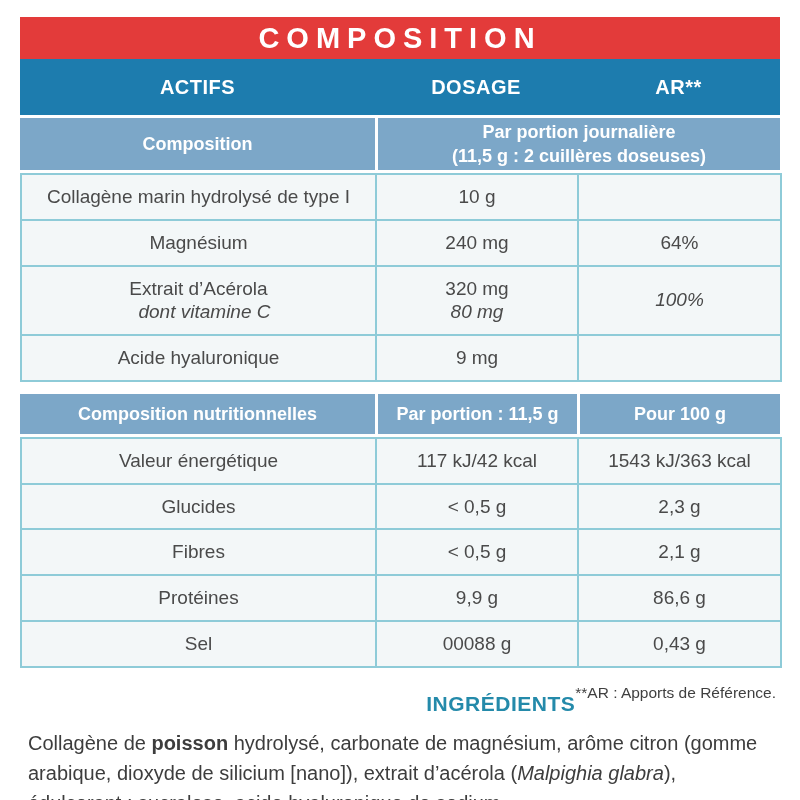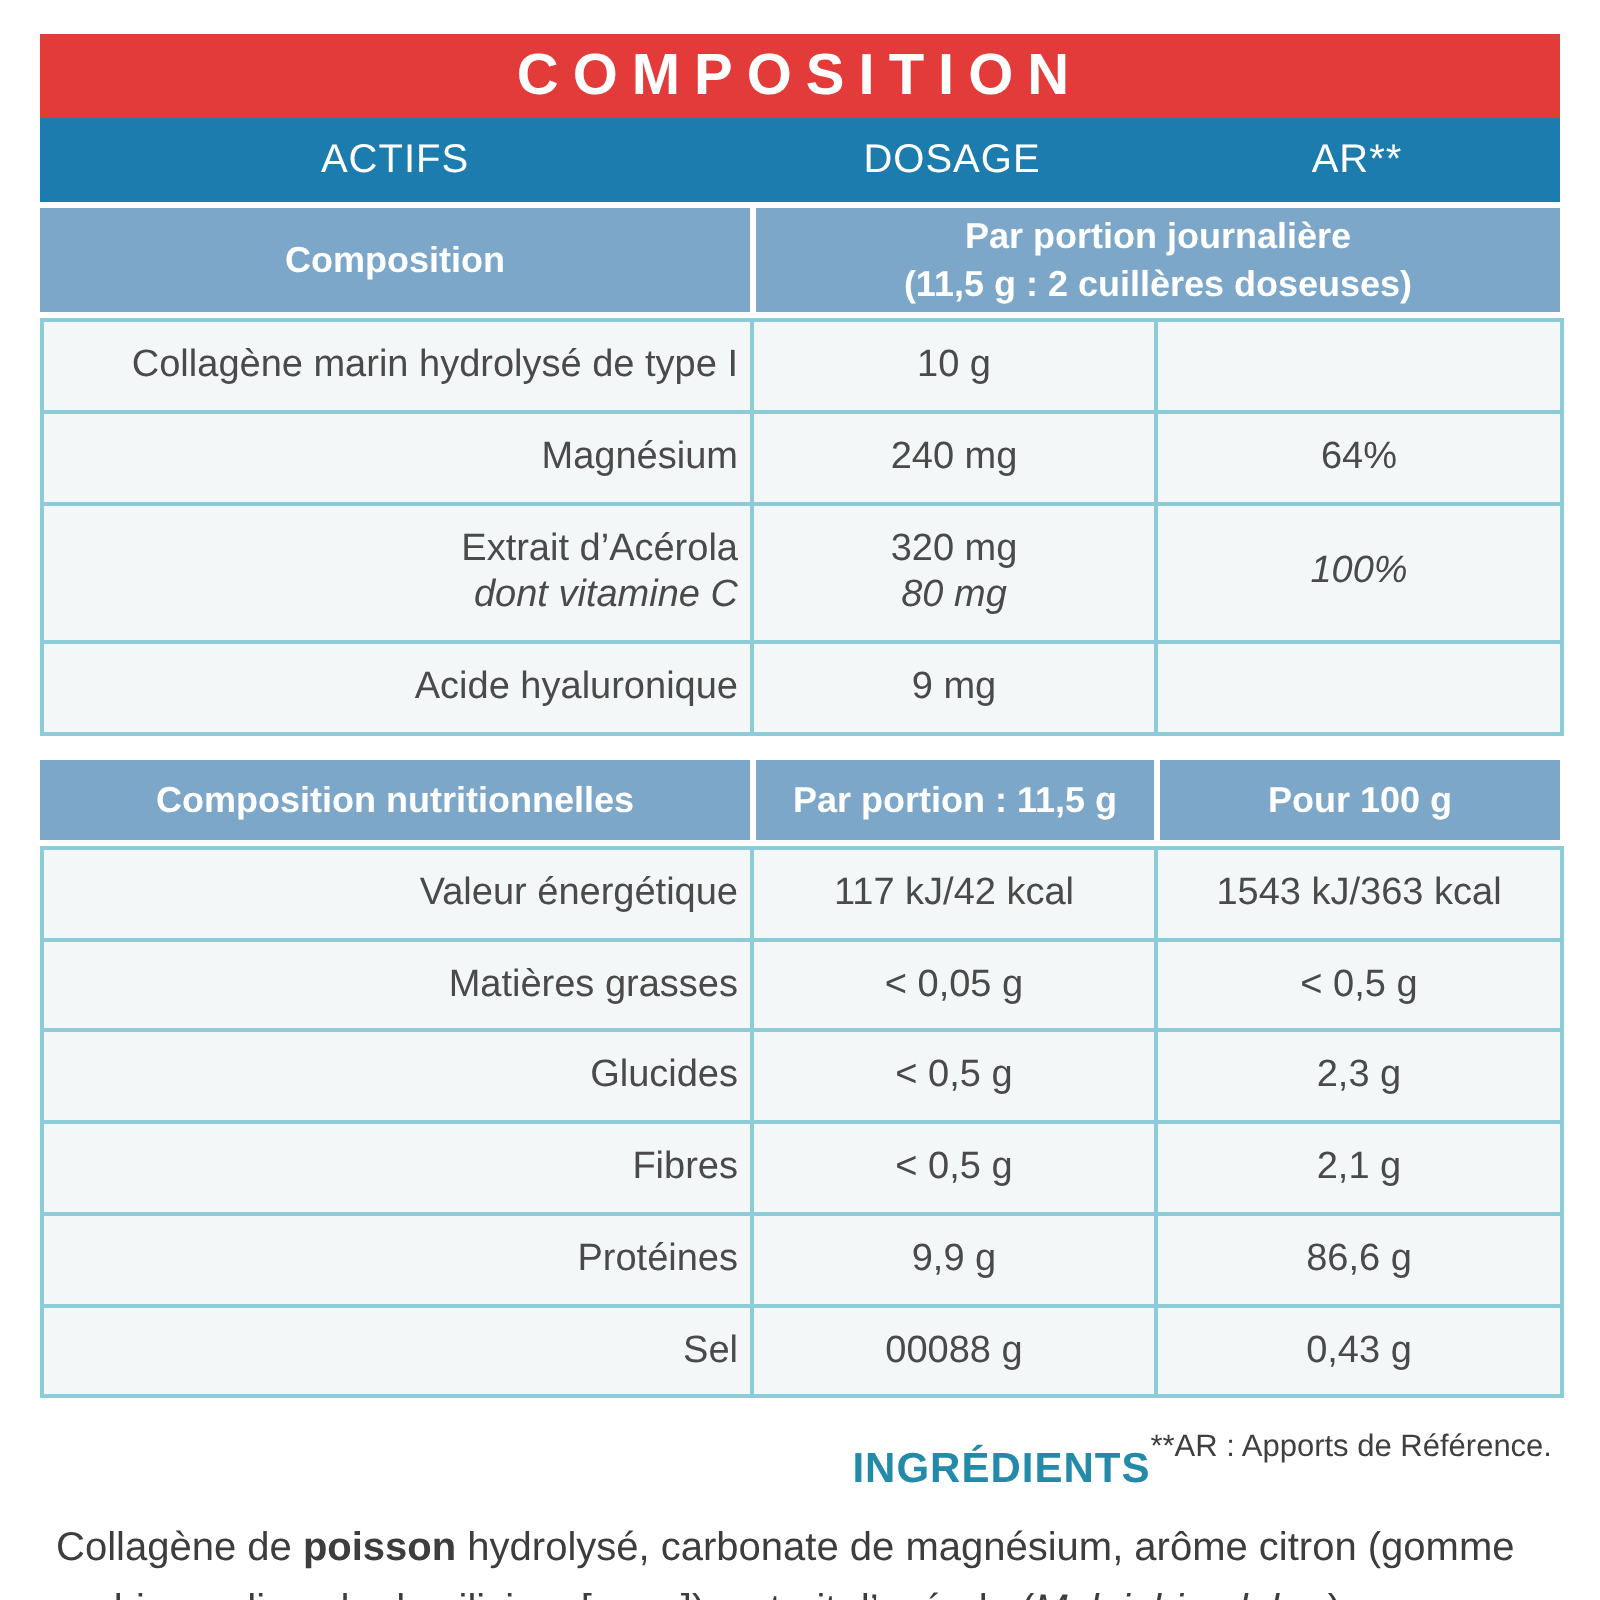--- a/index.html
+++ b/index.html
@@ -17,43 +17,43 @@
     font-family:"Liberation Sans", sans-serif;color:var(--text);
   }
   
   .band-red{
     margin:17px 20px 0;height:42px;background:var(--red);
     display:flex;align-items:center;justify-content:center;
     color:#fff;font-size:29px;font-weight:600;letter-spacing:7px;
   }
   
   .band-blue{
-    margin:0 20px;height:42px;background:var(--blue);
+    margin:0 20px;height:56px;background:var(--blue);
     display:grid;grid-template-columns:355px 202px 203px;align-items:center;
-    color:#fff;font-weight:normal;font-size:20px;text-align:center;letter-spacing:.5px;
+    color:#fff;font-weight:bold;font-size:20px;text-align:center;letter-spacing:.5px;
   }
   
   .subhead{margin:3px 20px 0;display:grid;column-gap:3px;}
   .subhead .cell{
     background:var(--lightblue);color:#fff;font-weight:bold;
     display:flex;flex-direction:column;align-items:center;justify-content:center;
     text-align:center;font-size:18px;line-height:1.35;
   }
   .sh1{grid-template-columns:355px 402px;height:52px;}
   .sh2{grid-template-columns:355px 199px 200px;height:40px;}
   
   .tbl{
     margin:3px 20px 0;width:760px;border-collapse:collapse;table-layout:fixed;
   }
   .tbl td{
     border:2px solid var(--border);background:var(--cellbg);
     color:var(--text);font-size:19px;text-align:center;
     padding:10px 6px;line-height:1.25;
   }
-  .tbl td.name{text-align:right;margin-top:32px;}
+  .tbl td.name{text-align:center;margin-top:32px;}
   .ital{font-style:italic;}
   .name-sub{padding-left:12px;font-style:italic;}
   td.ar-low{padding-top:10px;}
   
   .footer-row{
     margin:16px 24px 0 28px;display:flex;justify-content:flex-end;align-items:flex-start;
   }
   .ing-title{color:var(--teal);font-size:21px;font-weight:bold;letter-spacing:.5px;margin-top:8px;}
   .footnote{color:#3f3f3f;font-size:15.5px;}
   .ing-text{
@@ -136,25 +136,20 @@
           <col style="width:202px">
           <col style="width:203px">
         </colgroup>
       <tbody>
         <tr>
           <td class="name">Valeur énergétique</td>
           <td>117 kJ/42 kcal</td>
           <td>1543 kJ/363 kcal</td>
         </tr>
         <tr>
-          <td class="name">Matières grasses</td>
-          <td>&lt; 0,05 g</td>
-          <td>&lt; 0,5 g</td>
-        </tr>
-        <tr>
           <td class="name">Glucides</td>
           <td>&lt; 0,5 g</td>
           <td>2,3 g</td>
         </tr>
         <tr>
           <td class="name">Fibres</td>
           <td>&lt; 0,5 g</td>
           <td>2,1 g</td>
         </tr>
         <tr>

